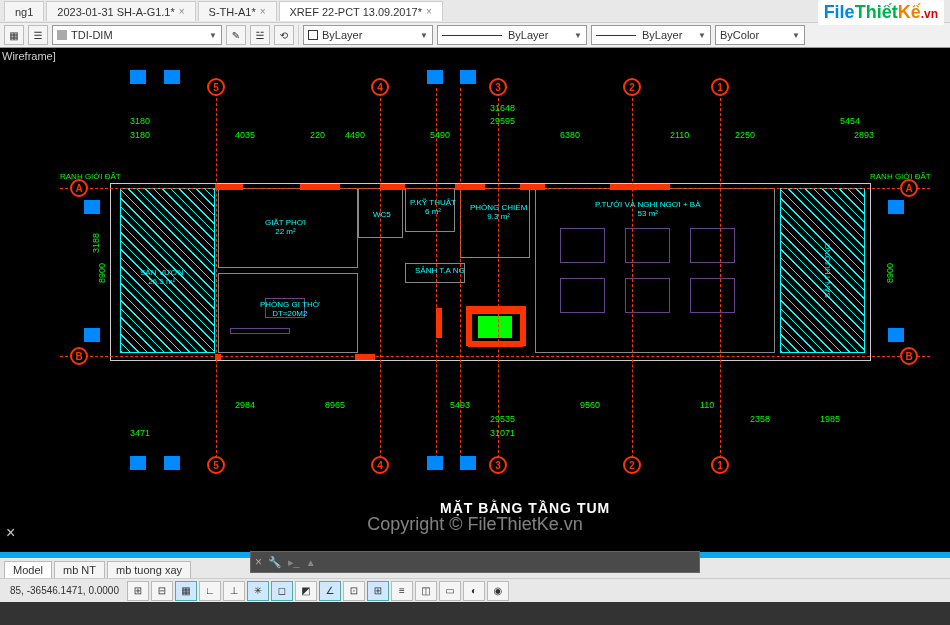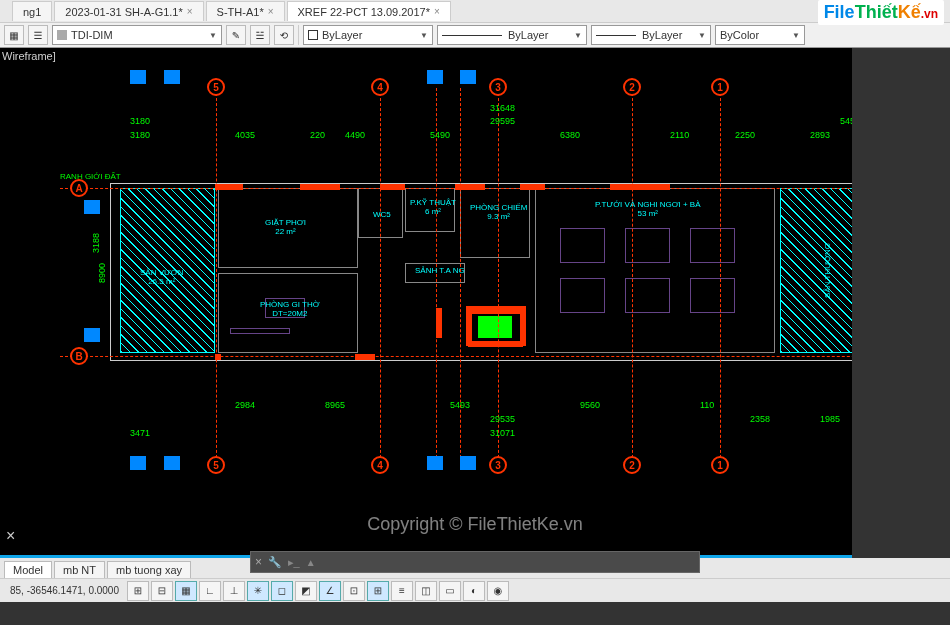--- a/index.html
+++ b/index.html
@@ -10,21 +10,21 @@
     font-size: 11px;
     color: #ccc;
     overflow: hidden;
     position: relative;
   }
   .tab-bar {
     height: 22px;
     background: #e8e8e8;
     display: flex;
     align-items: center;
-    padding-left: 12px;
+    padding-left: 4px;
     gap: 2px;
   }
   .tab {
     height: 20px;
     padding: 2px 10px;
     background: #f5f5f5;
     border: 1px solid #ccc;
     border-bottom: none;
     color: #333;
     display: flex;
@@ -67,25 +67,25 @@
     border: 1px solid #bbb;
     display: flex; align-items: center; justify-content: center;
     background: #f5f5f5;
     color: #333;
     font-size: 10px;
   }
   .layer-swatch { width: 10px; height: 10px; display: inline-block; margin-right: 4px; }
   .line-preview { display: inline-block; width: 60px; height: 1px; background: #333; margin-right: 6px; }
   .viewport {
     position: relative;
-    width: 852px;
+    width: 950px;
     height: 510px;
     background: #000;
     overflow: hidden;
-    border-bottom: 3px solid #0ea5e9;
+    border-bottom: 6px solid #0ea5e9;
   }
   .wf-label {
     position: absolute; top: 2px; left: 2px;
     color: #d0d0d0; font-size: 11px;
   }
   .drawing { position: absolute; inset: 0; }
   .grid-v { position: absolute; border-left: 1px dashed #f30; height: 380px; top: 40px; }
   .grid-h { position: absolute; border-top: 1px dashed #f30; width: 870px; left: 60px; }
   .bubble {
     position: absolute;
@@ -374,21 +374,21 @@
     <div class="dim-text" style="left:130px;top:68px">3180</div>
     <div class="dim-text" style="left:840px;top:68px">5454</div>
     <div class="dim-text" style="left:130px;top:82px">3180</div>
     <div class="dim-text" style="left:235px;top:82px">4035</div>
     <div class="dim-text" style="left:310px;top:82px">220</div>
     <div class="dim-text" style="left:345px;top:82px">4490</div>
     <div class="dim-text" style="left:430px;top:82px">5490</div>
     <div class="dim-text" style="left:560px;top:82px">6380</div>
     <div class="dim-text" style="left:670px;top:82px">2110</div>
     <div class="dim-text" style="left:735px;top:82px">2250</div>
-    <div class="dim-text" style="left:810px;top:82px">2893</div>
+    <div class="dim-text" style="left:854px;top:82px">2893</div>
 
     <div class="dim-text" style="left:235px;top:352px">2984</div>
     <div class="dim-text" style="left:325px;top:352px">8965</div>
     <div class="dim-text" style="left:450px;top:352px">5493</div>
     <div class="dim-text" style="left:580px;top:352px">9560</div>
     <div class="dim-text" style="left:700px;top:352px">110</div>
     <div class="dim-text" style="left:490px;top:366px">29535</div>
     <div class="dim-text" style="left:490px;top:380px">31071</div>
     <div class="dim-text" style="left:130px;top:380px">3471</div>
     <div class="dim-text" style="left:750px;top:366px">2358</div>
@@ -410,20 +410,21 @@
     <div class="room-label" style="left:373px;top:162px">WC5</div>
     <div class="room-label" style="left:410px;top:150px">P.KỸ THUẬT
 6 m²</div>
     <div class="room-label" style="left:470px;top:155px">PHÒNG CHIẾM
 9.3 m²</div>
     <div class="room-label" style="left:415px;top:218px">SẢNH T.A NG</div>
     <div class="room-label" style="left:595px;top:152px">P.TƯỚI VÀ NGHI NGƠI + BÀ
 53 m²</div>
     <div class="room-label" style="left:800px;top:218px;transform:rotate(-90deg)">SÂN THƯỢNG</div>
 
+    <div class="plan-title" style="left:440px;top:452px">MẶT BẰNG TẦNG TUM</div>
   </div>
 
   <div style="position:absolute;left:6px;bottom:10px;color:#ccc;font-size:16px">×</div>
 </div>
 
 <div class="cmd-bar">
   <span class="x">×</span>
   <span class="wr">🔧</span>
   <span style="color:#888">▸_</span>
   <span class="arr-r">▲</span>

